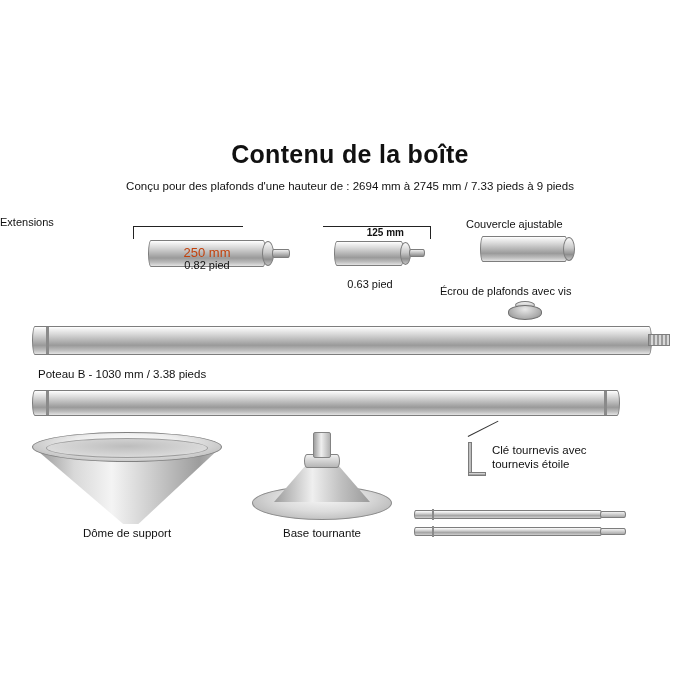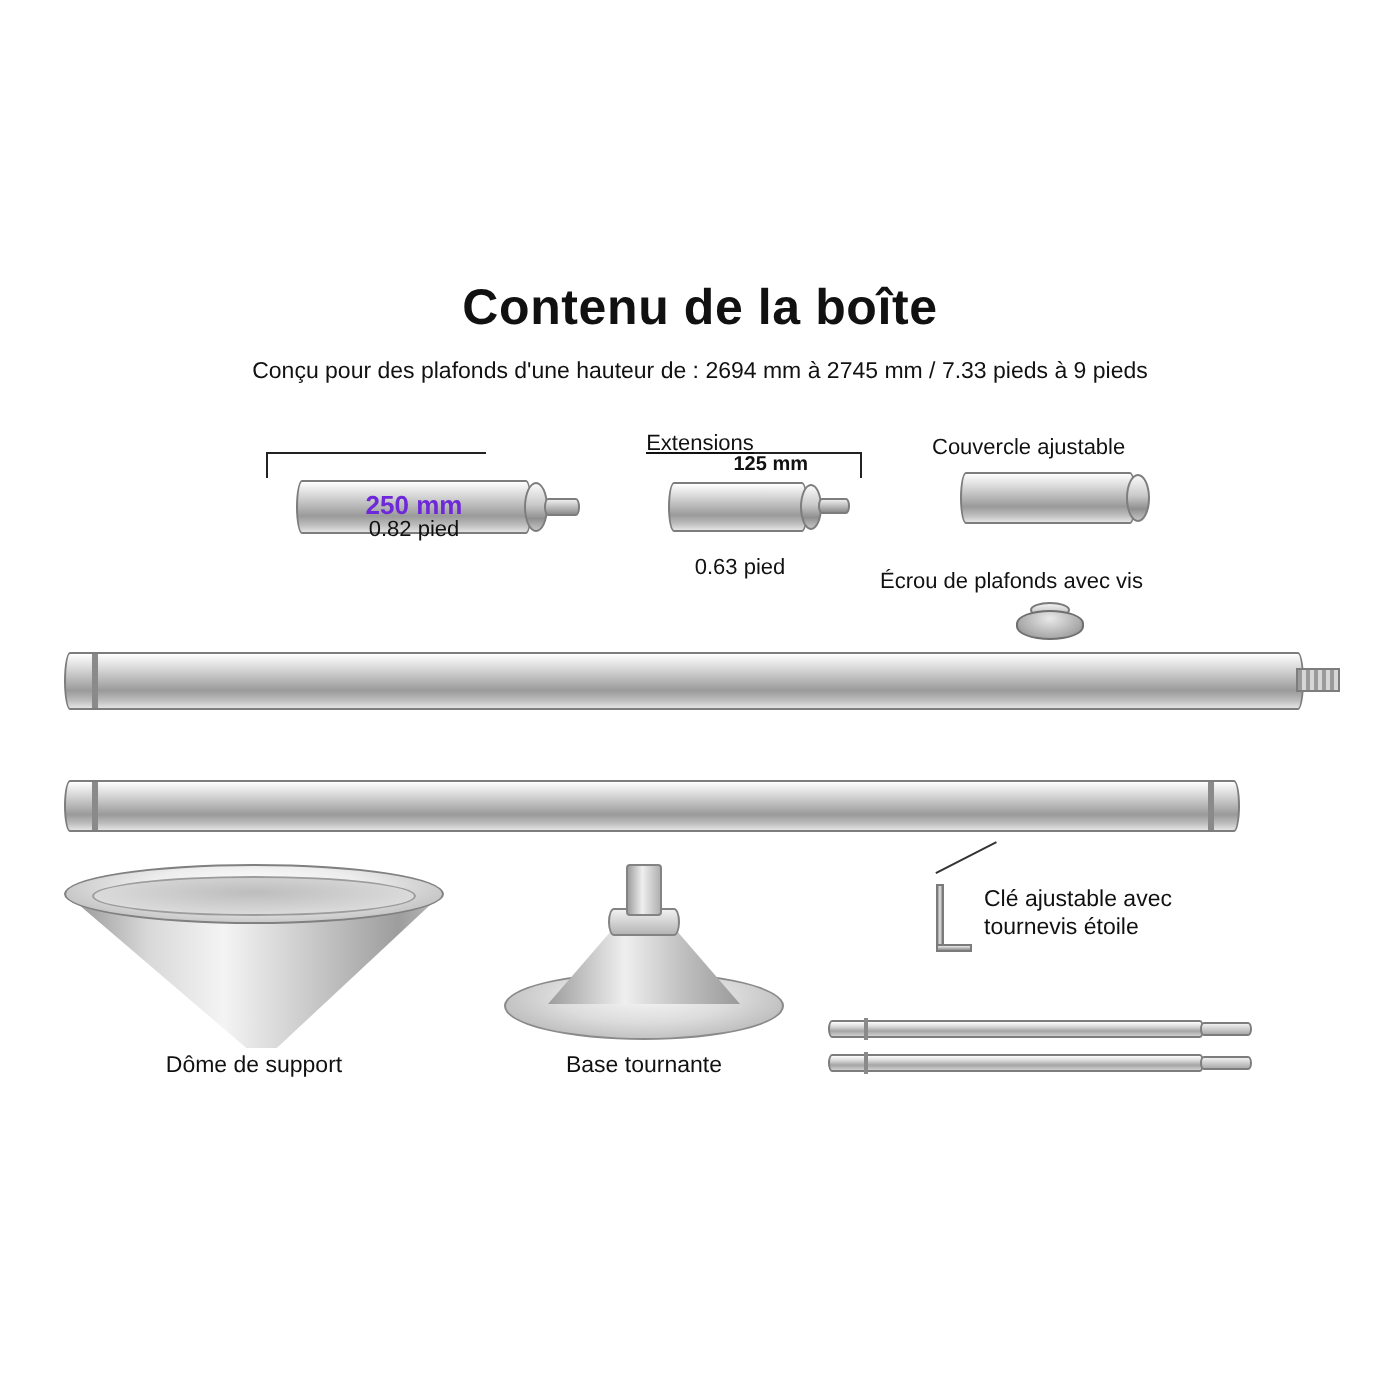--- a/index.html
+++ b/index.html
@@ -43,23 +43,21 @@
     width: 700px;
     text-align: center;
     font-size: 11.5px;
   }
 
   
   #ext-label {
     left: 0;
     top: 216px;
     width: 700px;
-    text-align: center;
     font-size: 11px;
-    text-decoration: underline;
   }
   .bracket {
     position: absolute;
     border-top: 1.2px solid #222;
     border-left: 1.2px solid #222;
     border-right: 1.2px solid #222;
   }
   #ext-bracket {
     left: 133px;
     top: 226px;
@@ -97,21 +95,21 @@
     border-radius: 50% / 50%;
     box-sizing: border-box;
   }
 
   
   #ext250-body { left: 148px; top: 240px; width: 118px; height: 27px; }
   #ext250-cap  { left: 262px; top: 241px; width: 12px;  height: 25px; }
   #ext250-stub { position:absolute; left: 272px; top: 249px; width: 18px; height: 9px;
                  background: linear-gradient(to bottom,#ededed,#b4b4b4 60%,#8d8d8d);
                  border: 1px solid #7d7d7d; box-sizing: border-box; border-radius: 2px/50%; }
-  #ext250-txt { left: 148px; top: 245px; width: 118px; text-align:center; font-size: 13px; font-weight: bold; color:#6d28d9; }
+  #ext250-txt { left: 148px; top: 245px; width: 118px; text-align:center; font-size: 13px; font-weight: normal; color:#c2410c; }
   #ext250-sub { left: 148px; top: 259px; width: 118px; text-align:center; font-size: 11px; }
 
   
   #ext125-body { left: 334px; top: 241px; width: 70px; height: 25px; }
   #ext125-cap  { left: 400px; top: 242px; width: 11px; height: 23px; }
   #ext125-stub { position:absolute; left: 409px; top: 249px; width: 16px; height: 8px;
                  background: linear-gradient(to bottom,#ededed,#b4b4b4 60%,#8d8d8d);
                  border: 1px solid #7d7d7d; box-sizing: border-box; border-radius: 2px/50%; }
   #ext125-txt { left: 334px; top: 227px; width: 70px; text-align:right; font-size: 10px; font-weight: bold; }
   #ext125-sub { left: 330px; top: 278px; width: 80px; text-align:center; font-size: 11px; }
@@ -263,20 +261,21 @@
   <div class="cap" id="cover-cap"></div>
 
   <div class="txt" id="nut-label">Écrou de plafonds avec vis</div>
   <div id="nut-top"></div>
   <div id="nut"></div>
 
   <div class="cyl" id="poteauA-body"></div>
   <div id="poteauA-ring"></div>
   <div id="poteauA-tip"></div>
 
+  <div class="txt" id="poteauB-label">Poteau B - 1030 mm / 3.38 pieds</div>
   <div class="cyl" id="poteauB-body"></div>
   <div id="poteauB-ring"></div>
   <div id="poteauB-ring2"></div>
 
   <div id="dome-wrap">
     <div id="dome-cone"></div>
     <div id="dome-rim"></div>
     <div id="dome-inner"></div>
   </div>
   <div class="txt" id="dome-label">Dôme de support</div>
@@ -285,21 +284,21 @@
     <div id="base-plate"></div>
     <div id="base-cone"></div>
     <div id="base-collar"></div>
     <div id="base-stem"></div>
   </div>
   <div class="txt" id="base-label">Base tournante</div>
 
   <div id="hex-leader-diag"></div>
   <div id="hex-key-v"></div>
   <div id="hex-key-h"></div>
-  <div class="txt" id="hex-label1">Clé ajustable avec</div>
+  <div class="txt" id="hex-label1">Clé tournevis avec</div>
   <div class="txt" id="hex-label2">tournevis étoile</div>
 
   <div class="rod" id="rod1"></div>
   <div id="rod1b"></div>
   <div class="rod-tick" id="rod1-t1"></div>
   <div class="rod" id="rod2"></div>
   <div id="rod2b"></div>
   <div class="rod-tick" id="rod2-t1"></div>
 
 </div>

